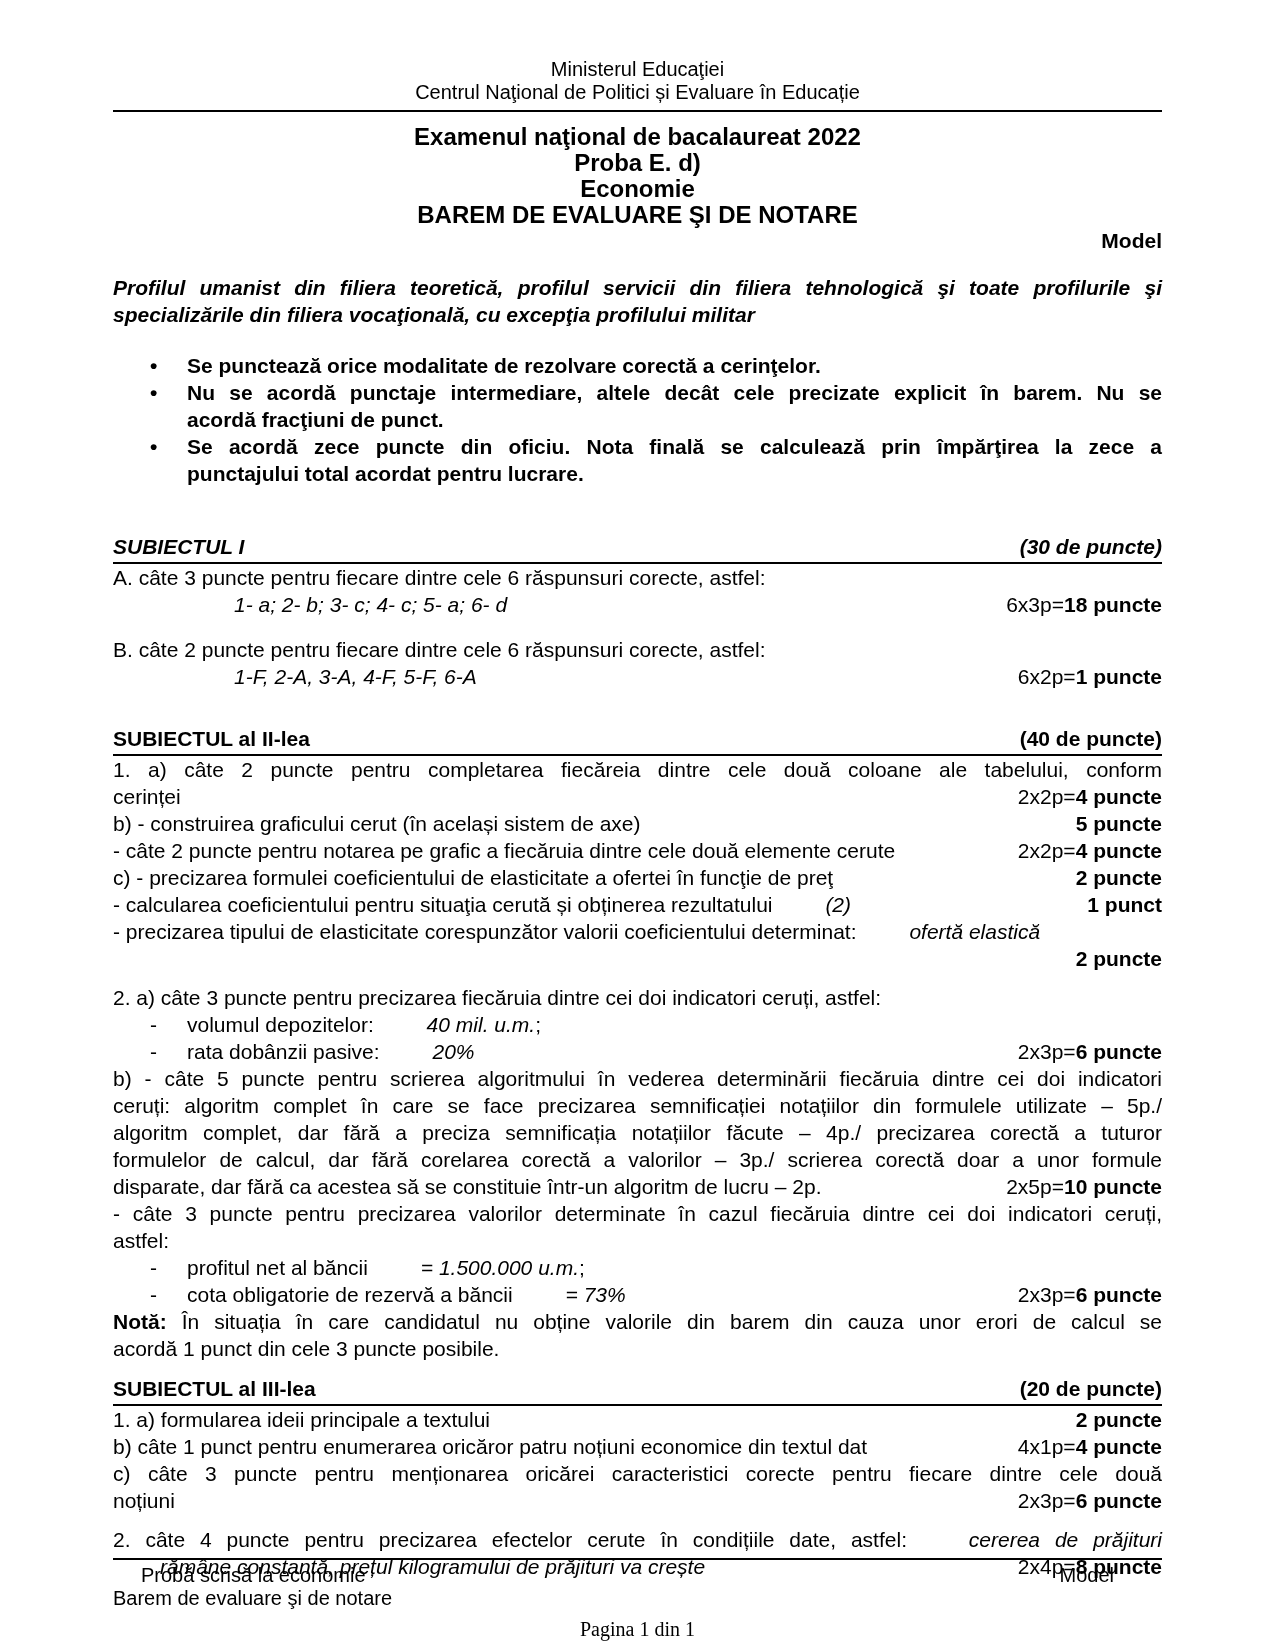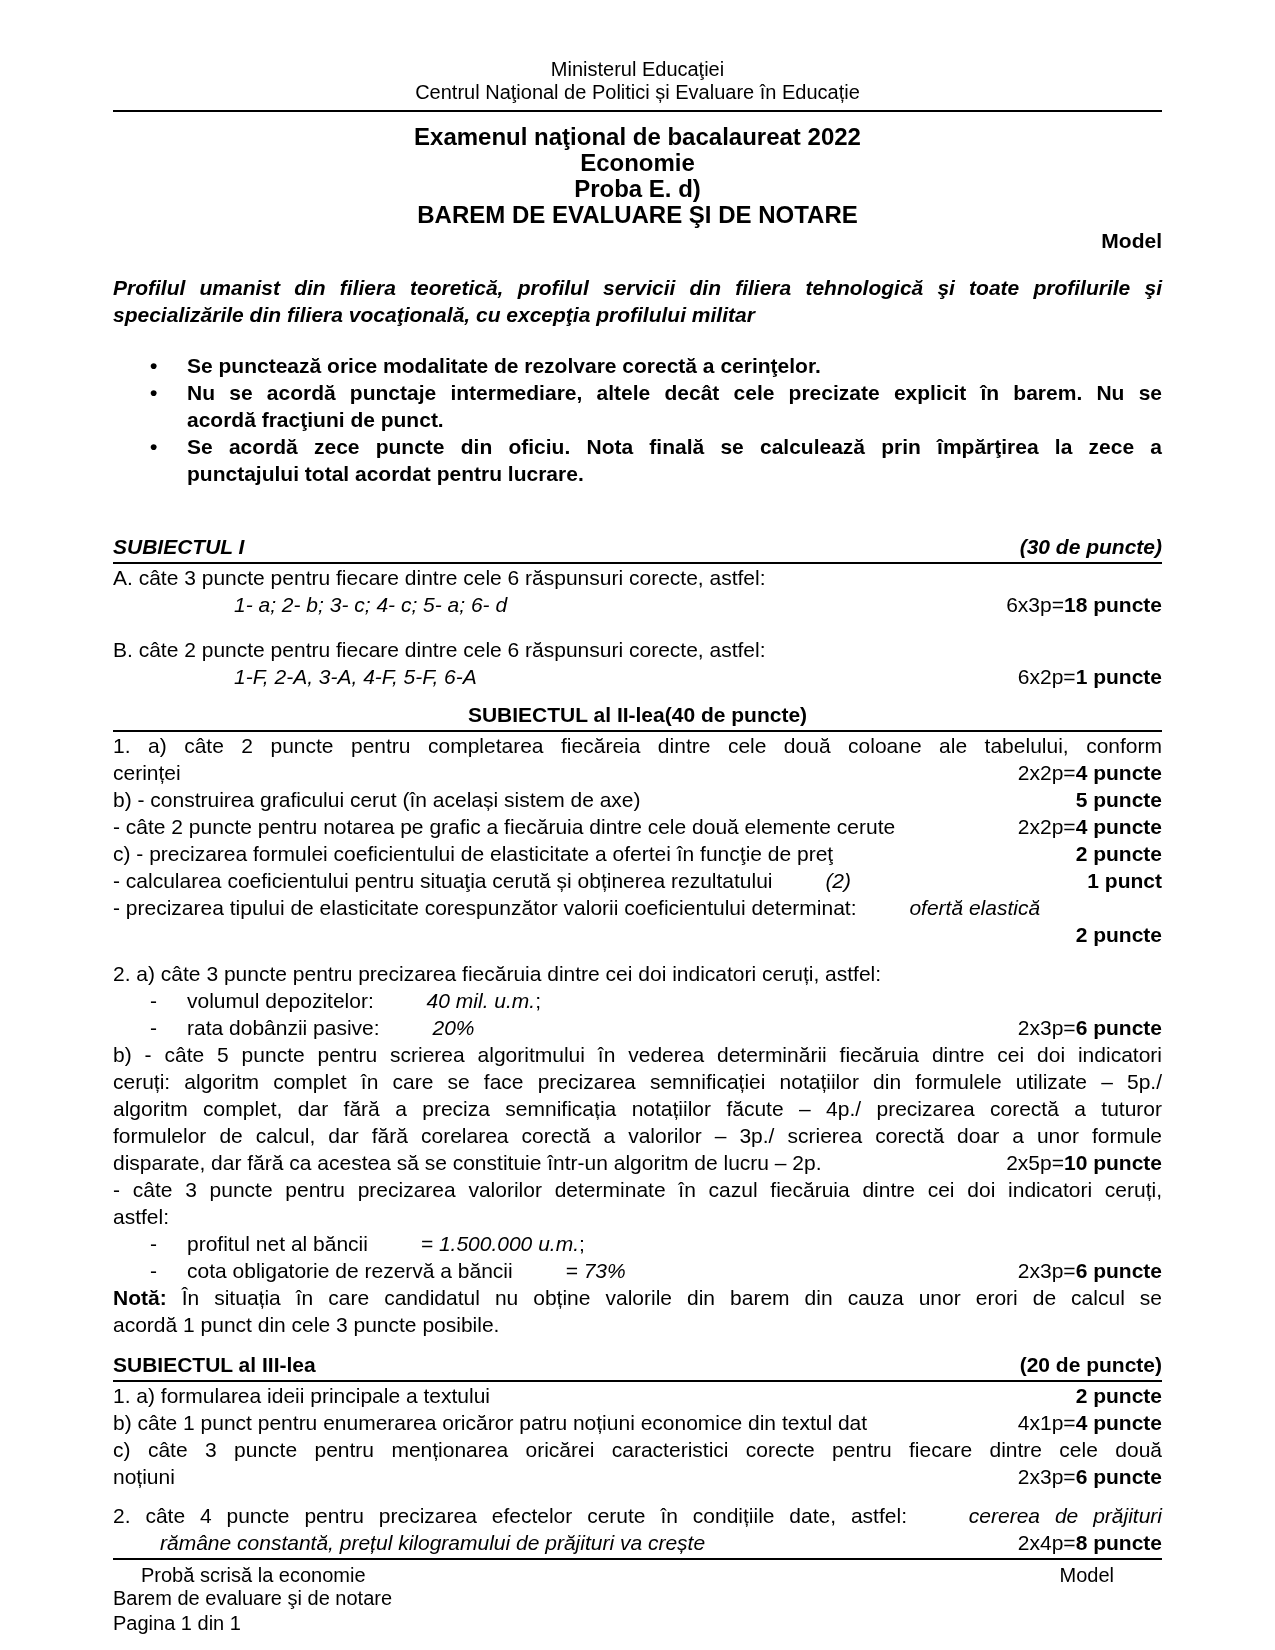--- a/index.html
+++ b/index.html
@@ -15,51 +15,51 @@
   .modelline { text-align:right; font-weight:bold; font-size:21px; line-height:26px; }
   .profile { margin-top:20px; font-weight:bold; font-style:italic; font-size:21px; line-height:27px; }
   .line { font-size:21px; line-height:27px; }
   .jl { text-align:justify; text-align-last:justify; }
   .bullets { margin-top:24px; font-weight:bold; }
   .bul { display:flex; }
   .bul .mk { margin-left:37px; width:37px; flex:0 0 37px; }
   .bul .bt { flex:1; }
   .sechead { display:flex; justify-content:space-between; font-weight:bold;
              font-size:21px; line-height:26px; border-bottom:2px solid #000; padding-bottom:2px; }
-  .mt47 { margin-top:47px;font-style:italic; } .mt28 { margin-top:12px;justify-content:center; } .mt18 { margin-top:18px; } .mt14 { margin-top:14px; }
+  .mt47 { margin-top:47px;font-style:italic; } .mt28 { margin-top:36px; } .mt18 { margin-top:18px; } .mt14 { margin-top:14px; }
   .mt12 { margin-top:12px; }
   .flexline { display:flex; justify-content:space-between; }
   .b { font-weight:bold; }
   .it { font-style:italic;margin-left:47px; }
   .nowrap { white-space:nowrap; }
   .ind74 { padding-left:74px; }
   .dashrow { display:flex; }
   .dashrow .dash { margin-left:37px; width:37px; flex:0 0 37px; }
   .dashrow .dbody { flex:1; display:flex; justify-content:space-between; }
   .footer { position:absolute; left:113px; right:113px; top:1558px;
             border-top:2px solid #000; padding-top:4px; font-size:20px; line-height:23px; }
   .footrow { display:flex; justify-content:space-between;margin-left:28px; }
   .footrow .fright { margin-right:48px; }
-  .pagenum { text-align:left; margin-top:2px; }
+  .pagenum { text-align:center; margin-top:8px;font-family:Liberation Serif, serif; }
 </style>
 </head>
 <body>
 
 <div class="content">
 
   <div class="hdr">
     <div>Ministerul Educaţiei</div>
     <div>Centrul Naţional de Politici și Evaluare în Educație</div>
   </div>
   <div class="rule"></div>
 
   <div class="titleblock">
     <div>Examenul naţional de bacalaureat 2022</div>
+    <div>Proba E. d)</div>
     <div>Economie</div>
-    <div>Proba E. d)</div>
     <div>BAREM DE EVALUARE ŞI DE NOTARE</div>
   </div>
   <div class="modelline">Model</div>
 
   <div class="profile">
     <div class="jl">Profilul umanist din filiera teoretică, profilul servicii din filiera tehnologică şi toate profilurile şi</div>
     <div>specializările din filiera vocaţională, cu excepţia profilului militar</div>
   </div>
 
   <div class="bullets">

